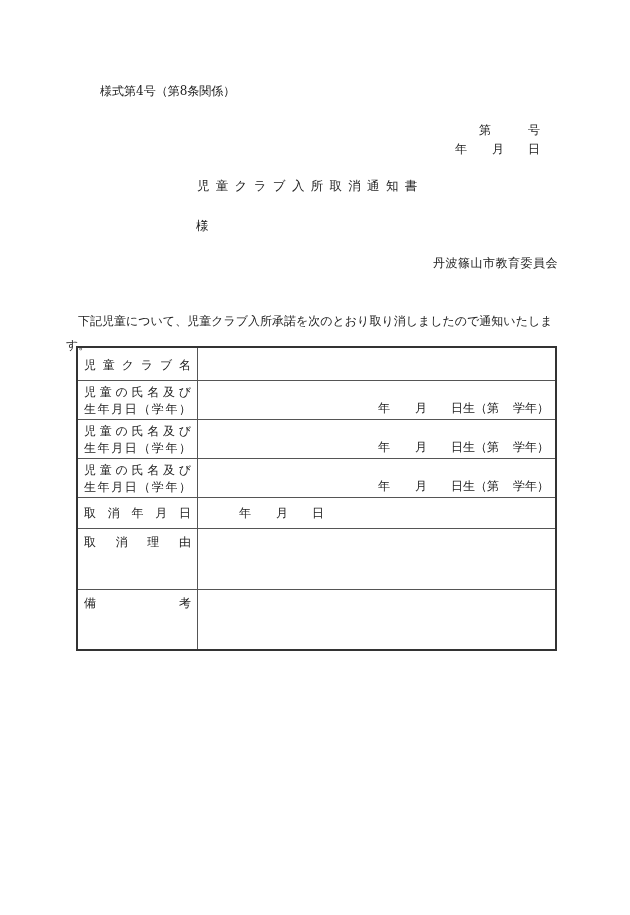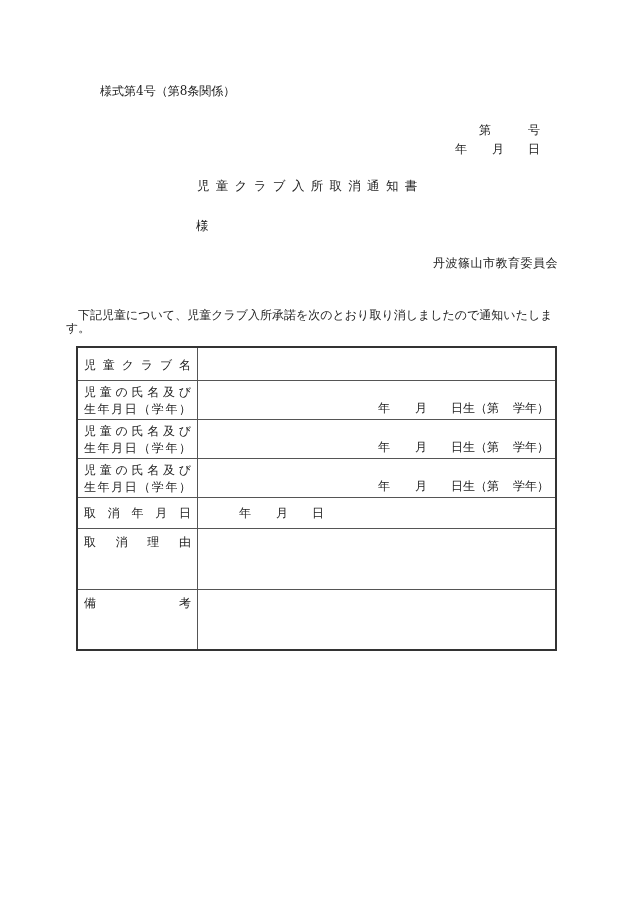--- a/index.html
+++ b/index.html
@@ -8,21 +8,21 @@
       font-family: "DejaVu Serif", "Liberation Serif", serif; color: #222;
       overflow: hidden;
     }
     .abs { position: absolute; white-space: nowrap; }
     .form-no { left: 72px; top: 83px; font-size: 12px; margin-left: 28px; }
     .num-line { top: 122px; font-size: 12px; }
     .date-line { top: 141px; font-size: 12px; }
     .title { left: 197px; top: 178px; font-size: 12.5px; letter-spacing: 6.3px; }
     .sama { left: 196px; top: 218px; font-size: 12.5px; }
     .issuer { left: 433px; top: 255px; font-size: 12px; letter-spacing: 0.5px; }
-    .body-text { left: 66px; top: 309px; width: 490px; font-size: 12px; line-height: 13px; white-space: normal; text-indent: 12px; }
+    .body-text { left: 66px; top: 309px; width: 490px; font-size: 12px; line-height: 24px; white-space: normal; text-indent: 12px; }
 
     table.form {
       position: absolute; left: 76px; top: 346px; width: 481px;
       border-collapse: collapse; border: 2px solid #333; table-layout: fixed;
     }
     table.form td { border: 1px solid #555; padding: 0; vertical-align: top; font-size: 12px; }
     td.lbl { width: 119px; }
     .lbl-inner { display: flex; justify-content: space-between; padding: 0 6px 0 6px; }
     .lbl-2 { padding: 3px 6px 0 6px; line-height: 17px; }
     .lbl-2 .ln { display: flex; justify-content: space-between; }

